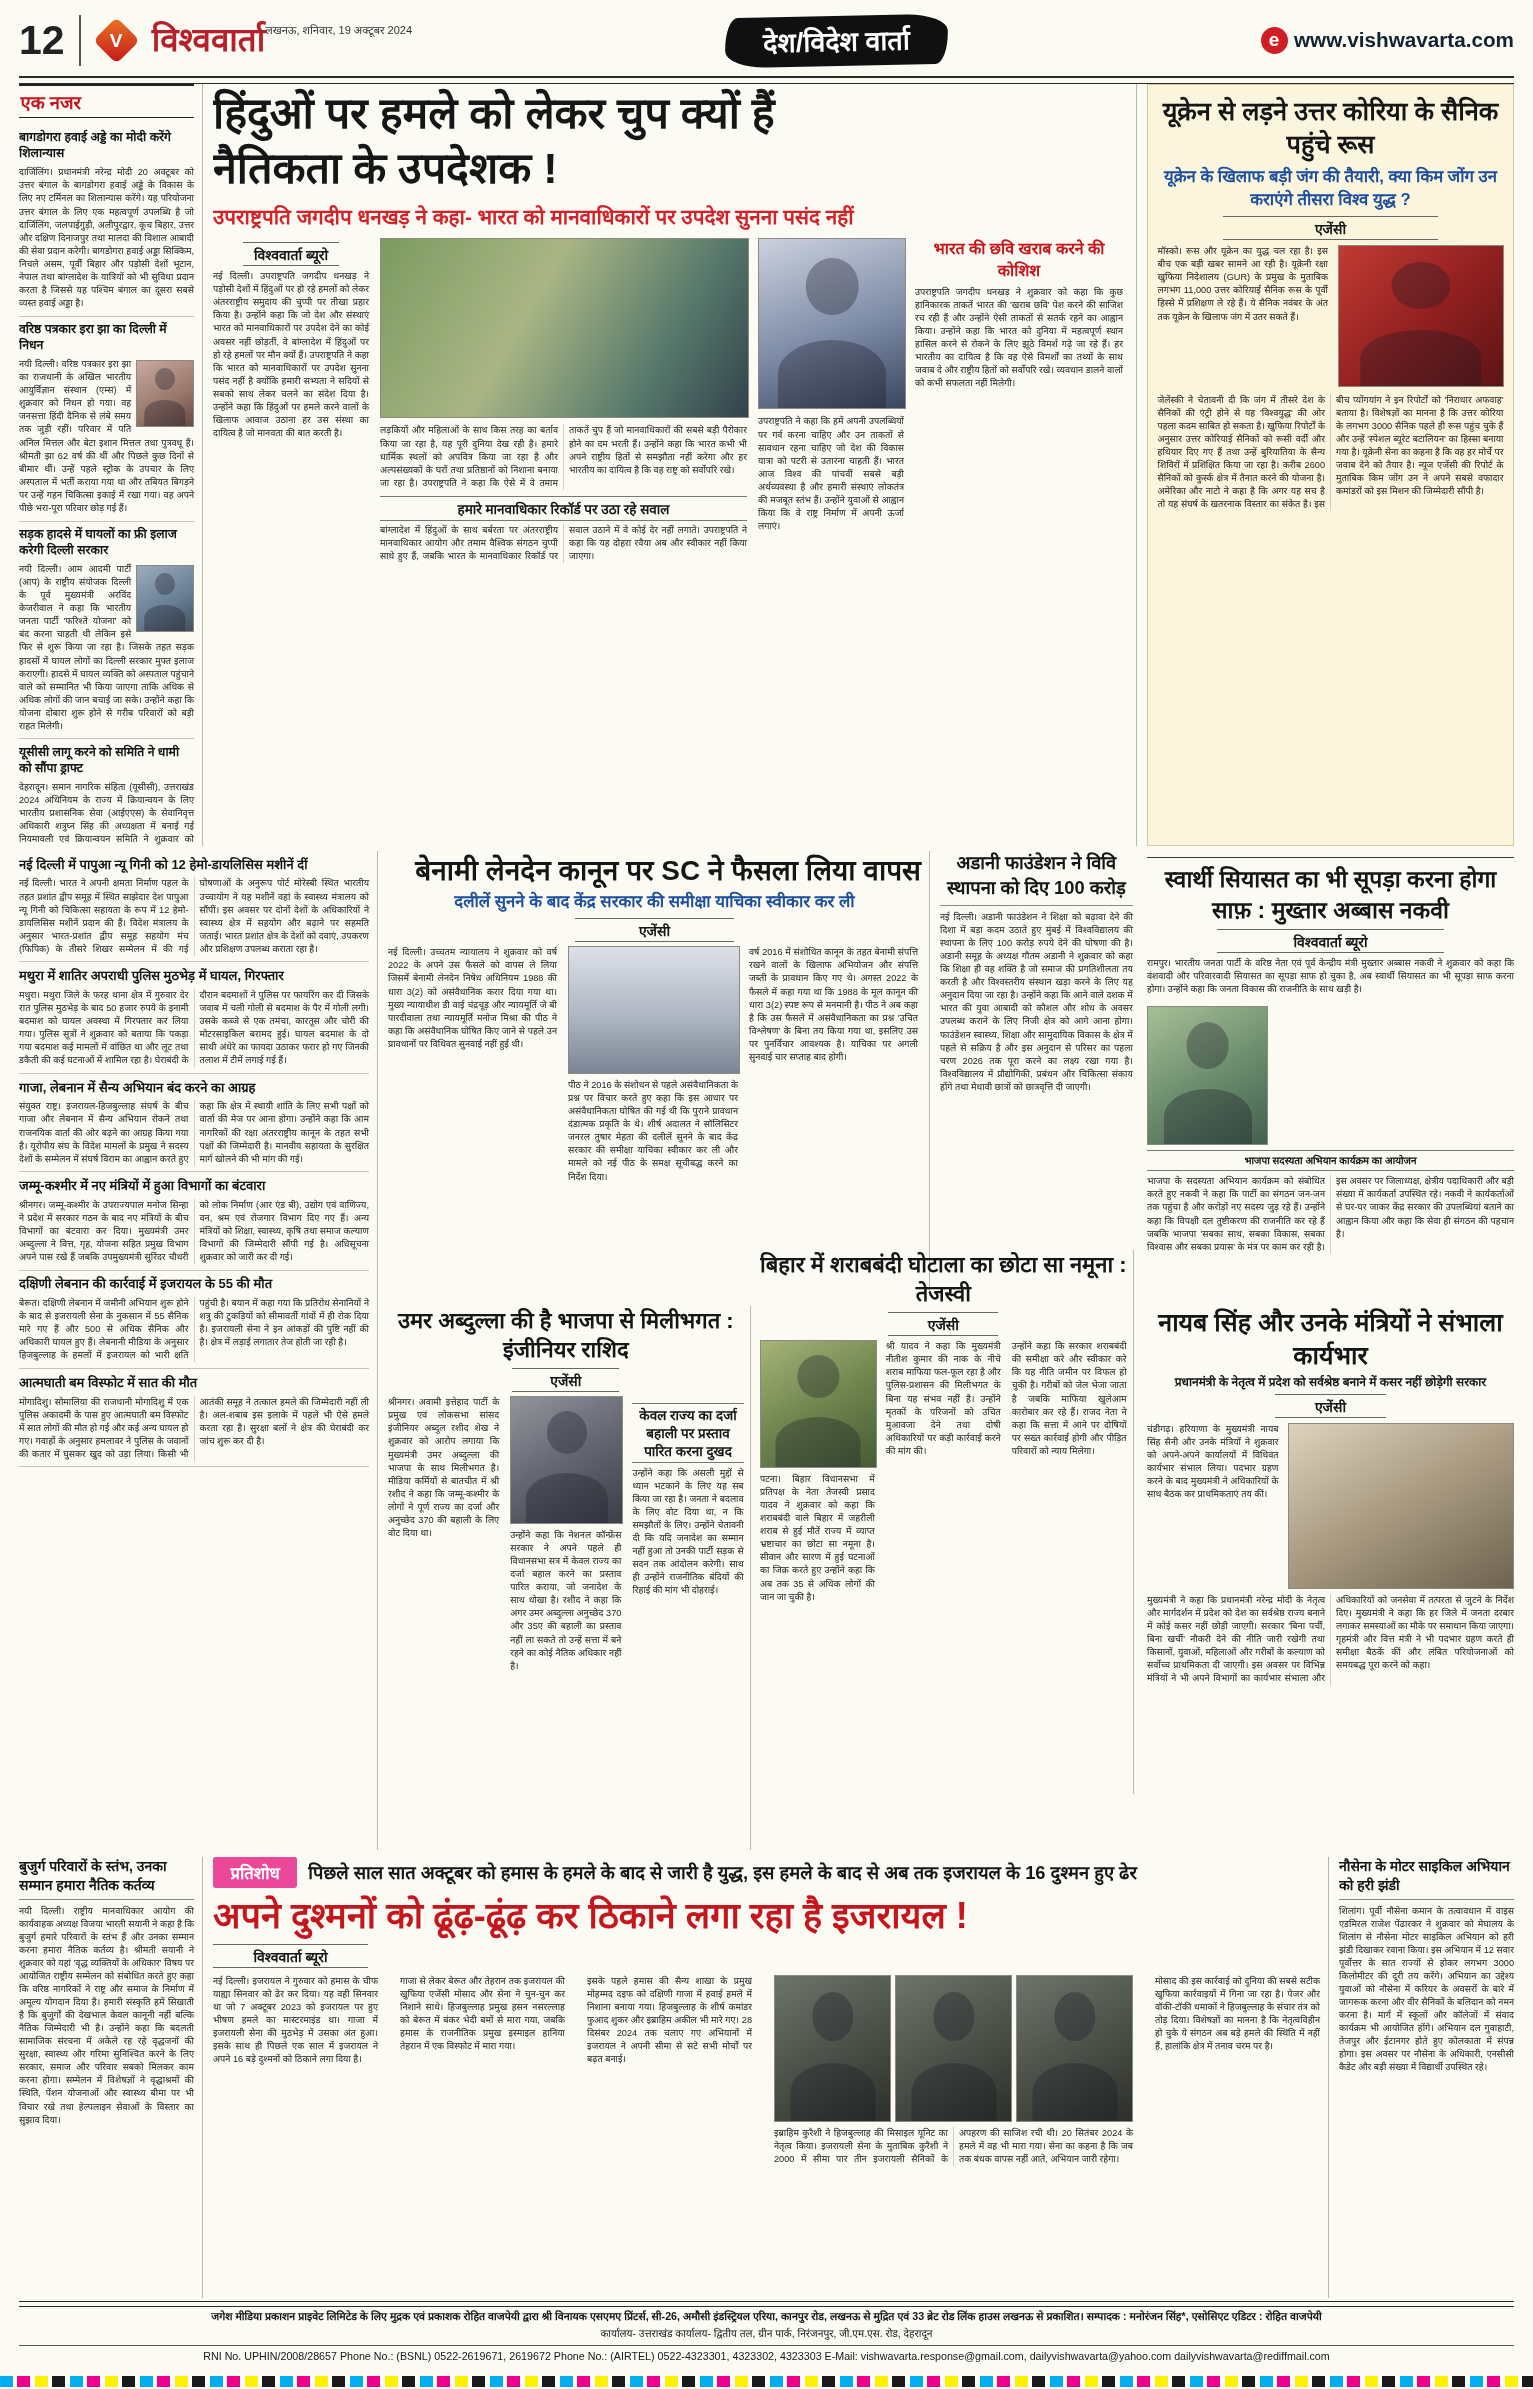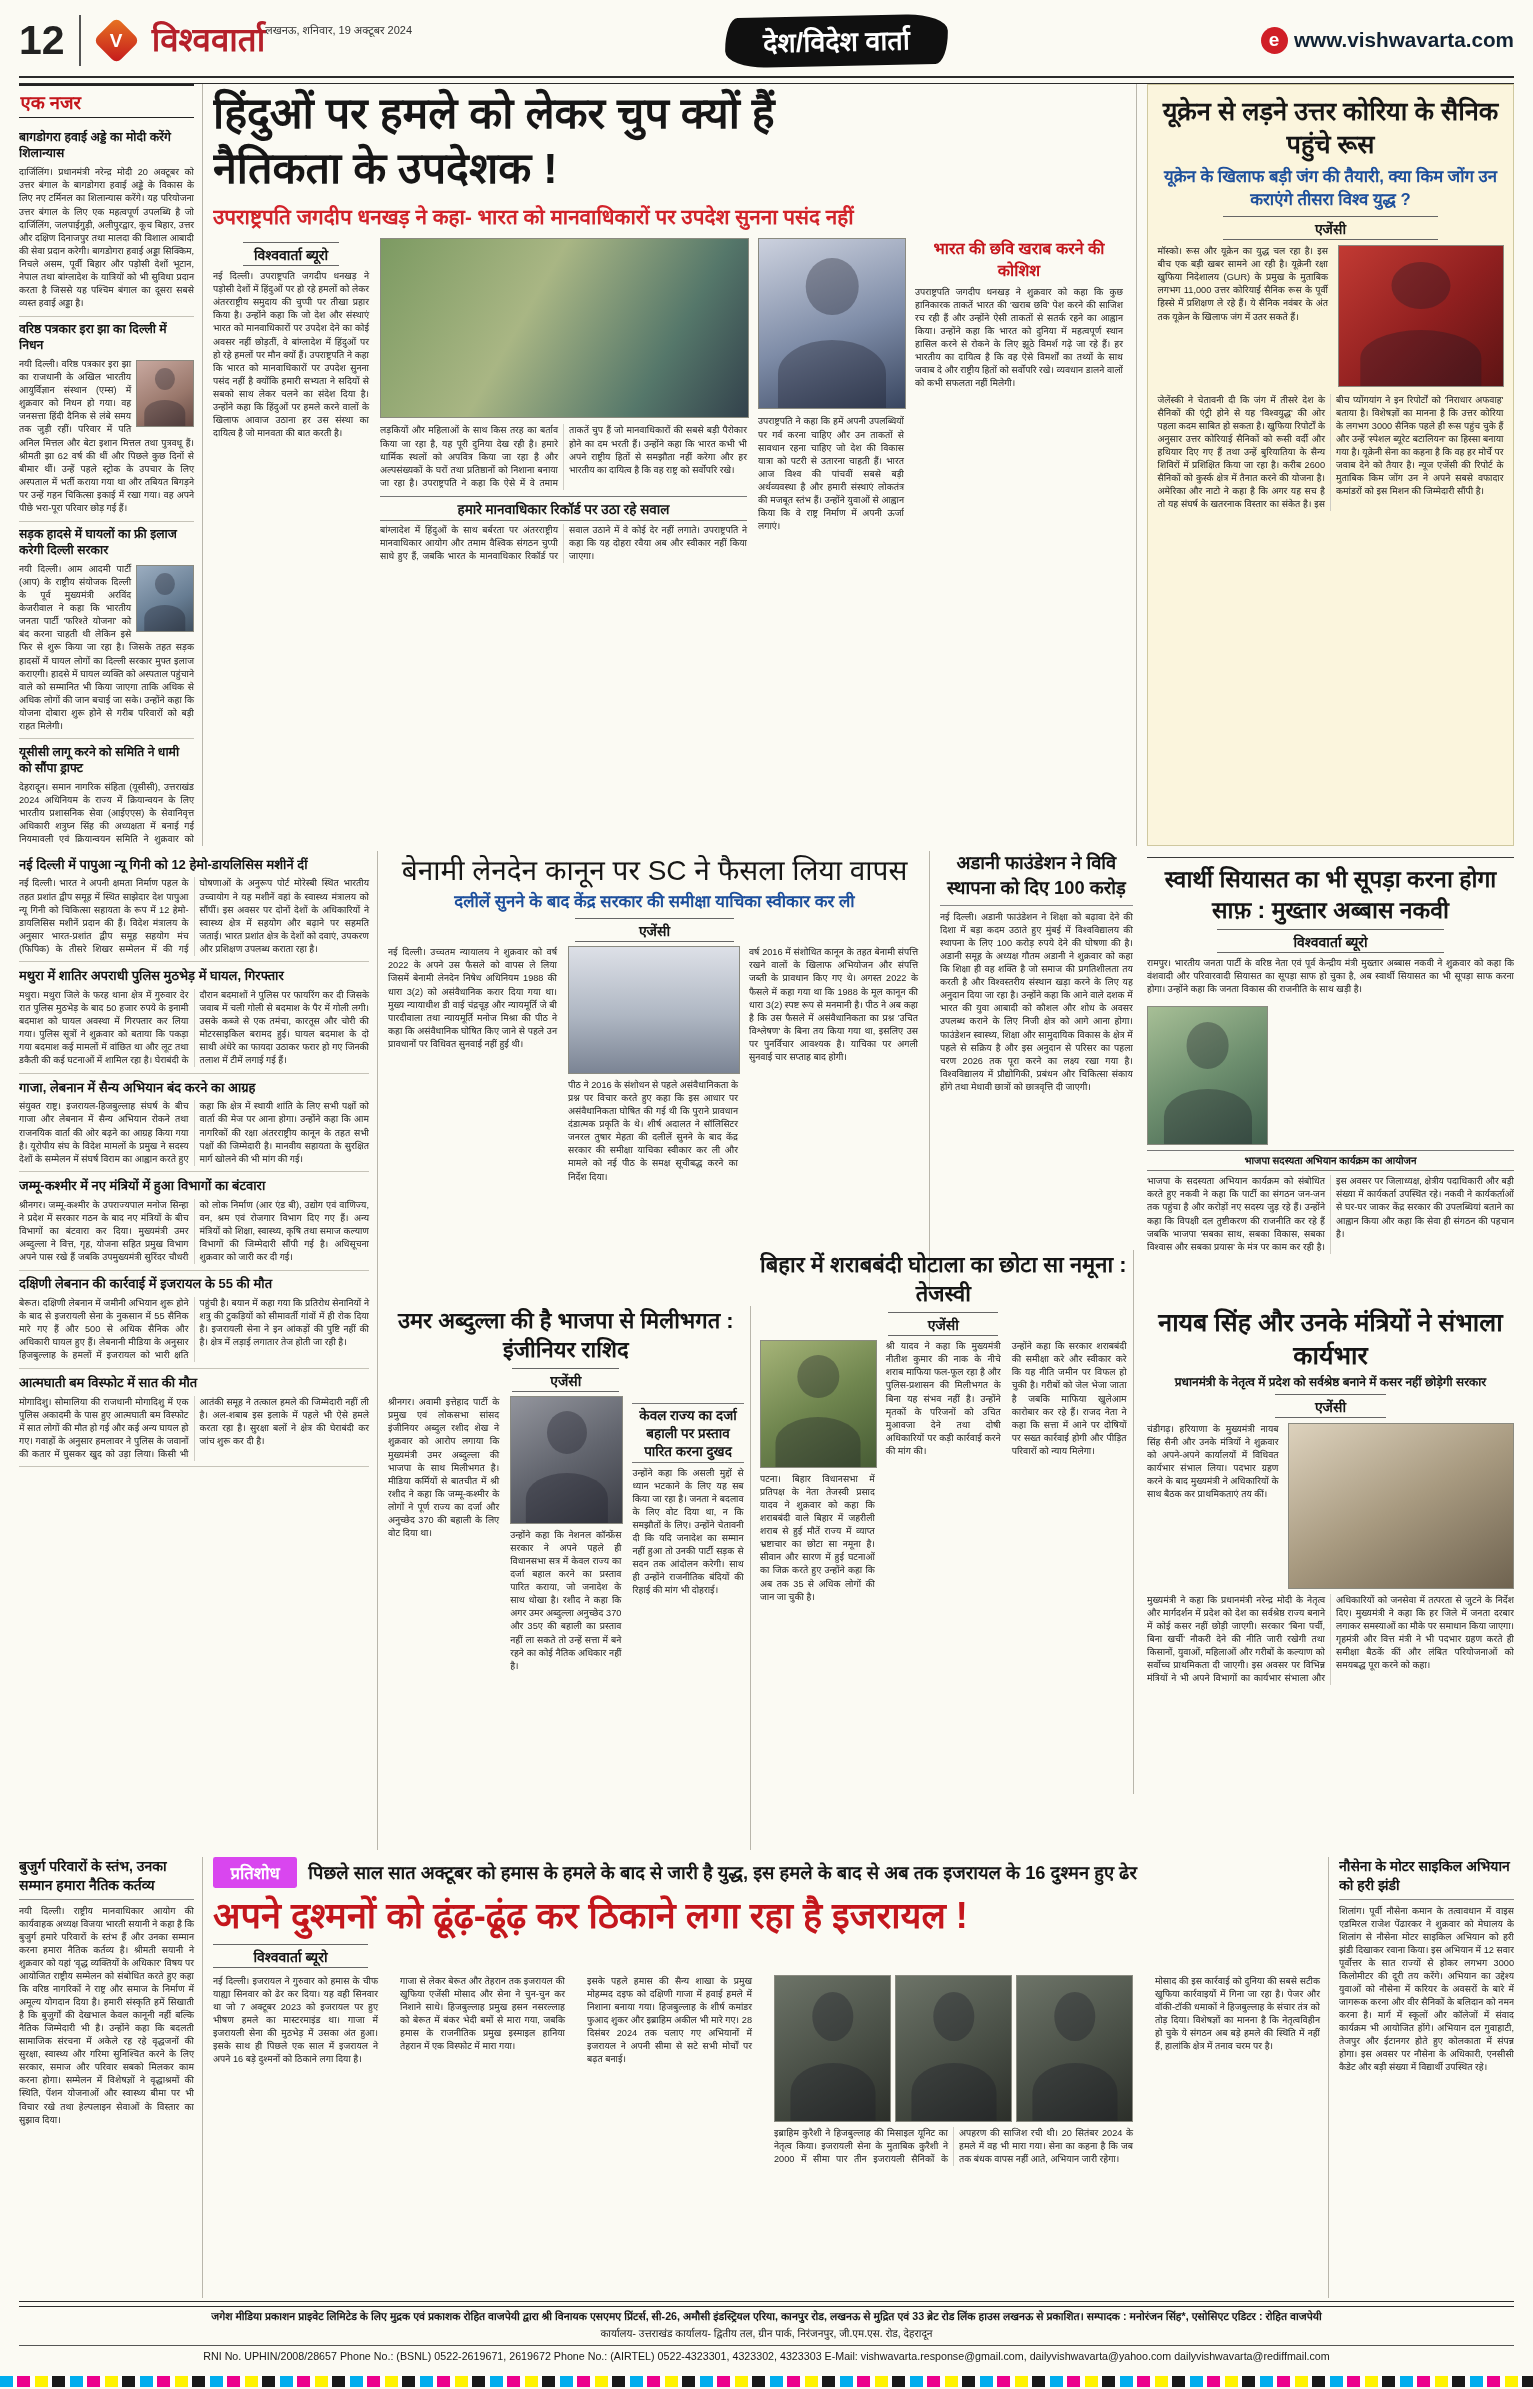--- a/index.html
+++ b/index.html
@@ -55,21 +55,21 @@
   .midhead{font-size:13.5px;font-weight:800;text-align:center;margin:6.4px 0 3.2px 0;border-top:0.8px solid #777;border-bottom:0.8px solid #777;padding:2.4px 0;}
   .boxhead{color:#c4161c;font-size:16px;font-weight:800;text-align:center;margin:0 0 4.8px 0;line-height:1.35;}
   
   #ukraine{left:1147px;top:84px;width:367px;height:762px;background:#fbf5dd;border:0.8px solid #cfc89f;padding:9.5px;}
   #ukraine h2{margin:0 0 4.8px 0;font-size:25.4px;line-height:1.32;font-weight:800;text-align:center;}
   .blue-sub{color:#1d4f9c;font-weight:800;font-size:16.7px;text-align:center;margin:0 0 4.8px 0;line-height:1.35;}
   .uk-top{display:flex;gap:9.5px;margin:4.8px 0 6.4px 0;}
   .uk-top .photo{width:164px;height:140px;flex:none;}
   
   #sc{left:388px;top:851px;width:542px;height:445px;border-right:0.8px solid #b9b6ab;padding-right:8px;}
-  #sc h2{margin:1.6px 0 3.2px 0;font-size:28px;font-weight:400;text-align:center;line-height:1.25;}
+  #sc h2{margin:1.6px 0 3.2px 0;font-size:28px;font-weight:700;text-align:right;line-height:1.25;}
   .sc-grid{display:grid;grid-template-columns:169px 170px 169px;gap:11px;margin-top:3.2px;}
   
   #adani{left:940px;top:851px;width:196px;height:445px;padding-right:3.2px;}
   #adani h3{margin:0 0 4.8px 0;font-size:18.3px;line-height:1.35;font-weight:800;text-align:center;border-bottom:0.8px solid #888;padding-bottom:4.8px;}
   
   #naqvi{left:1147px;top:857px;width:367px;height:439px;border-top:1.6px solid #3a3a3a;padding-top:6.4px;}
   #naqvi h2{margin:0 0 3.2px 0;font-size:23px;line-height:1.32;font-weight:800;text-align:center;}
   .nq-top{display:flex;gap:9.5px;margin-bottom:4.8px;flex-direction:column;}
   .nq-top .photo{width:119px;height:137px;flex:none;}
   .subhead2{font-size:10px;font-weight:800;text-align:center;border-top:0.8px solid #777;border-bottom:0.8px solid #777;padding:2.4px 0;margin:4.8px 0;}
@@ -82,21 +82,21 @@
   .nayab-sub{font-size:12px;font-weight:700;text-align:center;margin:1.6px 0 3.2px 0;}
   .tri-grid{display:grid;grid-template-columns:1fr 1fr 1fr;gap:11px;margin-top:3.2px;}
   .tri-grid .photo{width:100%;height:126px;margin-bottom:4.8px;}
   .ny-top{display:flex;gap:9.5px;margin:4.8px 0;}
   .ny-top .photo{width:224px;height:164px;flex:none;}
   
   #elders{left:19px;top:1857px;width:184px;height:441px;border-right:0.8px solid #b9b6ab;padding-right:8px;}
   #elders h3,#navy h3{margin:0 0 4.8px 0;font-size:14px;line-height:1.35;font-weight:800;border-bottom:0.8px solid #888;padding-bottom:4px;}
   #revenge{left:213px;top:1857px;width:1116px;height:441px;border-right:0.8px solid #b9b6ab;padding-right:8px;}
   .rev-head-row{display:flex;align-items:center;gap:11px;margin-bottom:4.8px;}
-  .rev-label{background:#d946ef;color:#fff;font-weight:800;font-size:16.7px;padding:4px 17.5px;border-radius:2.4px;flex:none;}
+  .rev-label{background:#ec4899;color:#fff;font-weight:800;font-size:16.7px;padding:4px 17.5px;border-radius:2.4px;flex:none;}
   .rev-strip{font-size:18.3px;font-weight:800;line-height:1.3;}
   .rev-big{color:#c4161c;font-size:36px;font-weight:800;margin:3.2px 0 6.4px 0;line-height:1.25;}
   .rev-cols{display:flex;gap:11px;justify-content:space-between;}
   .rev-cols .col{width:165px;flex:none;}
   .rev-photo-col{width:359px;flex:none;}
   .leaders{display:flex;gap:4px;margin-bottom:4.8px;}
   .leaders .photo{flex:1;height:145px;}
   #navy{left:1339px;top:1857px;width:175px;height:441px;}
   
   .ft-rule{position:absolute;top:2301px;left:19px;right:19px;height:4px;border-top:1.6px solid #2b2b2b;border-bottom:0.8px solid #2b2b2b;}

